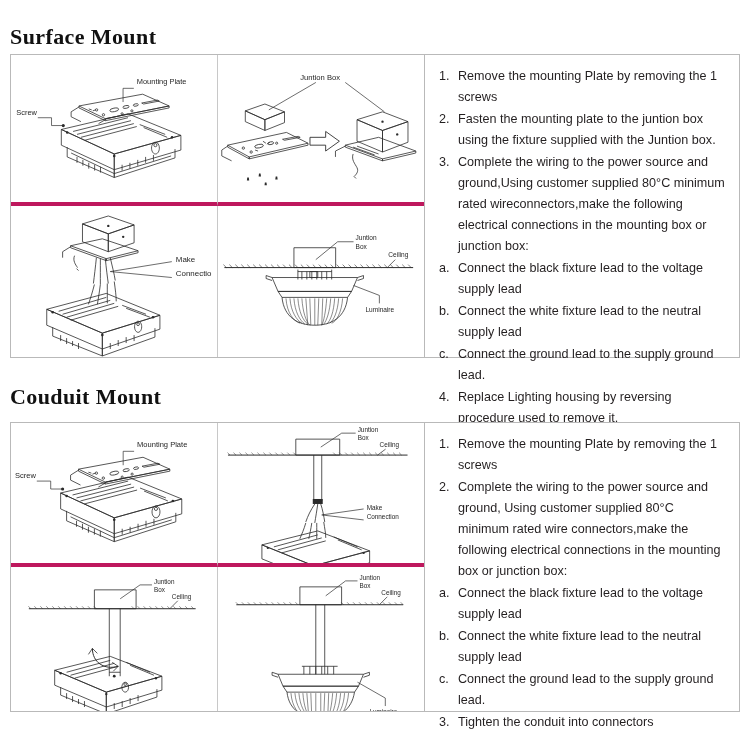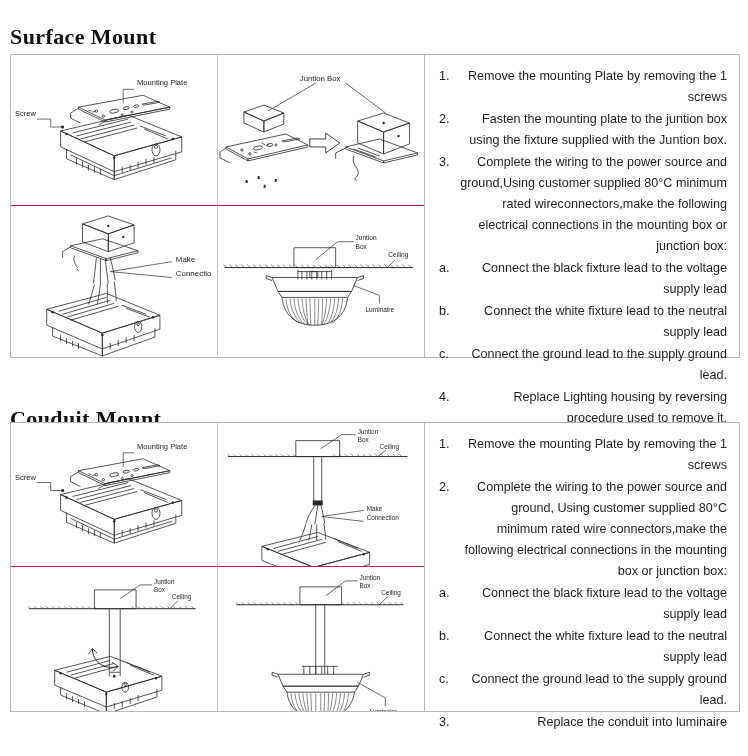--- a/index.html
+++ b/index.html
@@ -24,21 +24,21 @@
   
   .section-title {
     font-family: "Liberation Serif", "DejaVu Serif", serif;
     font-weight: bold;
     font-size: 22px;
     letter-spacing: 0.4px;
     color: #111111;
     padding-left: 10px;
   }
   #section-1-title { position: absolute; left: 0; top: 24px; }
-  #section-2-title { position: absolute; left: 0; top: 406px; }
+  #section-2-title { position: absolute; left: 0; top: 384px; }
 
   
   .section-frame {
     position: absolute;
     border: 1px solid #b9b9b9;
     box-sizing: border-box;
     background: #ffffff;
     display: flex;
   }
   #section-1 { left: 10px; top: 54px; width: 730px; height: 304px; }
@@ -54,21 +54,21 @@
     grid-template-rows: 1fr 1fr;
     border-right: 1px solid #b9b9b9;
     box-sizing: border-box;
   }
   .diagram-cell {
     position: relative;
     box-sizing: border-box;
     overflow: hidden;
   }
   .diagram-cell.b-right { border-right: 1px solid #c8c8c8; }
-  .diagram-cell.b-bottom { border-bottom: 1px solid #be185d; }
+  .diagram-cell.b-bottom { border-bottom: 4px solid #be185d; }
 
   .cell-svg { display: block; width: 100%; height: 100%; }
 
   
   .instructions {
     flex: 1 1 auto;
     box-sizing: border-box;
     padding: 11px 12px 8px 14px;
   }
   .instr-list {
@@ -86,21 +86,21 @@
   }
   .instr-marker {
     flex: 0 0 auto;
     min-width: 16px;
     text-align: left;
     padding-right: 3px;
     white-space: pre;
   }
   .instr-text {
     flex: 1 1 auto;
-    text-align: right;
+    text-align: left;
   }
 
   
   text.lbl {
     font-family: "Liberation Sans", sans-serif;
     fill: #1f1f1f;
   }
 </style>
 </head>
 <body>
@@ -570,19 +570,19 @@
           <li class="instr-item">
             <span class="instr-marker">b.</span>
             <span class="instr-text">Connect the white fixture lead to the neutral supply lead</span>
           </li>
           <li class="instr-item">
             <span class="instr-marker">c.</span>
             <span class="instr-text">Connect the ground lead to the supply ground lead.</span>
           </li>
           <li class="instr-item">
             <span class="instr-marker">3.</span>
-            <span class="instr-text">Replace the conduit into luminaire</span>
+            <span class="instr-text">Tighten the conduit into connectors</span>
           </li>
         </ul>
     </div>
   </div>
 
 </div>
 
 </body></html>

